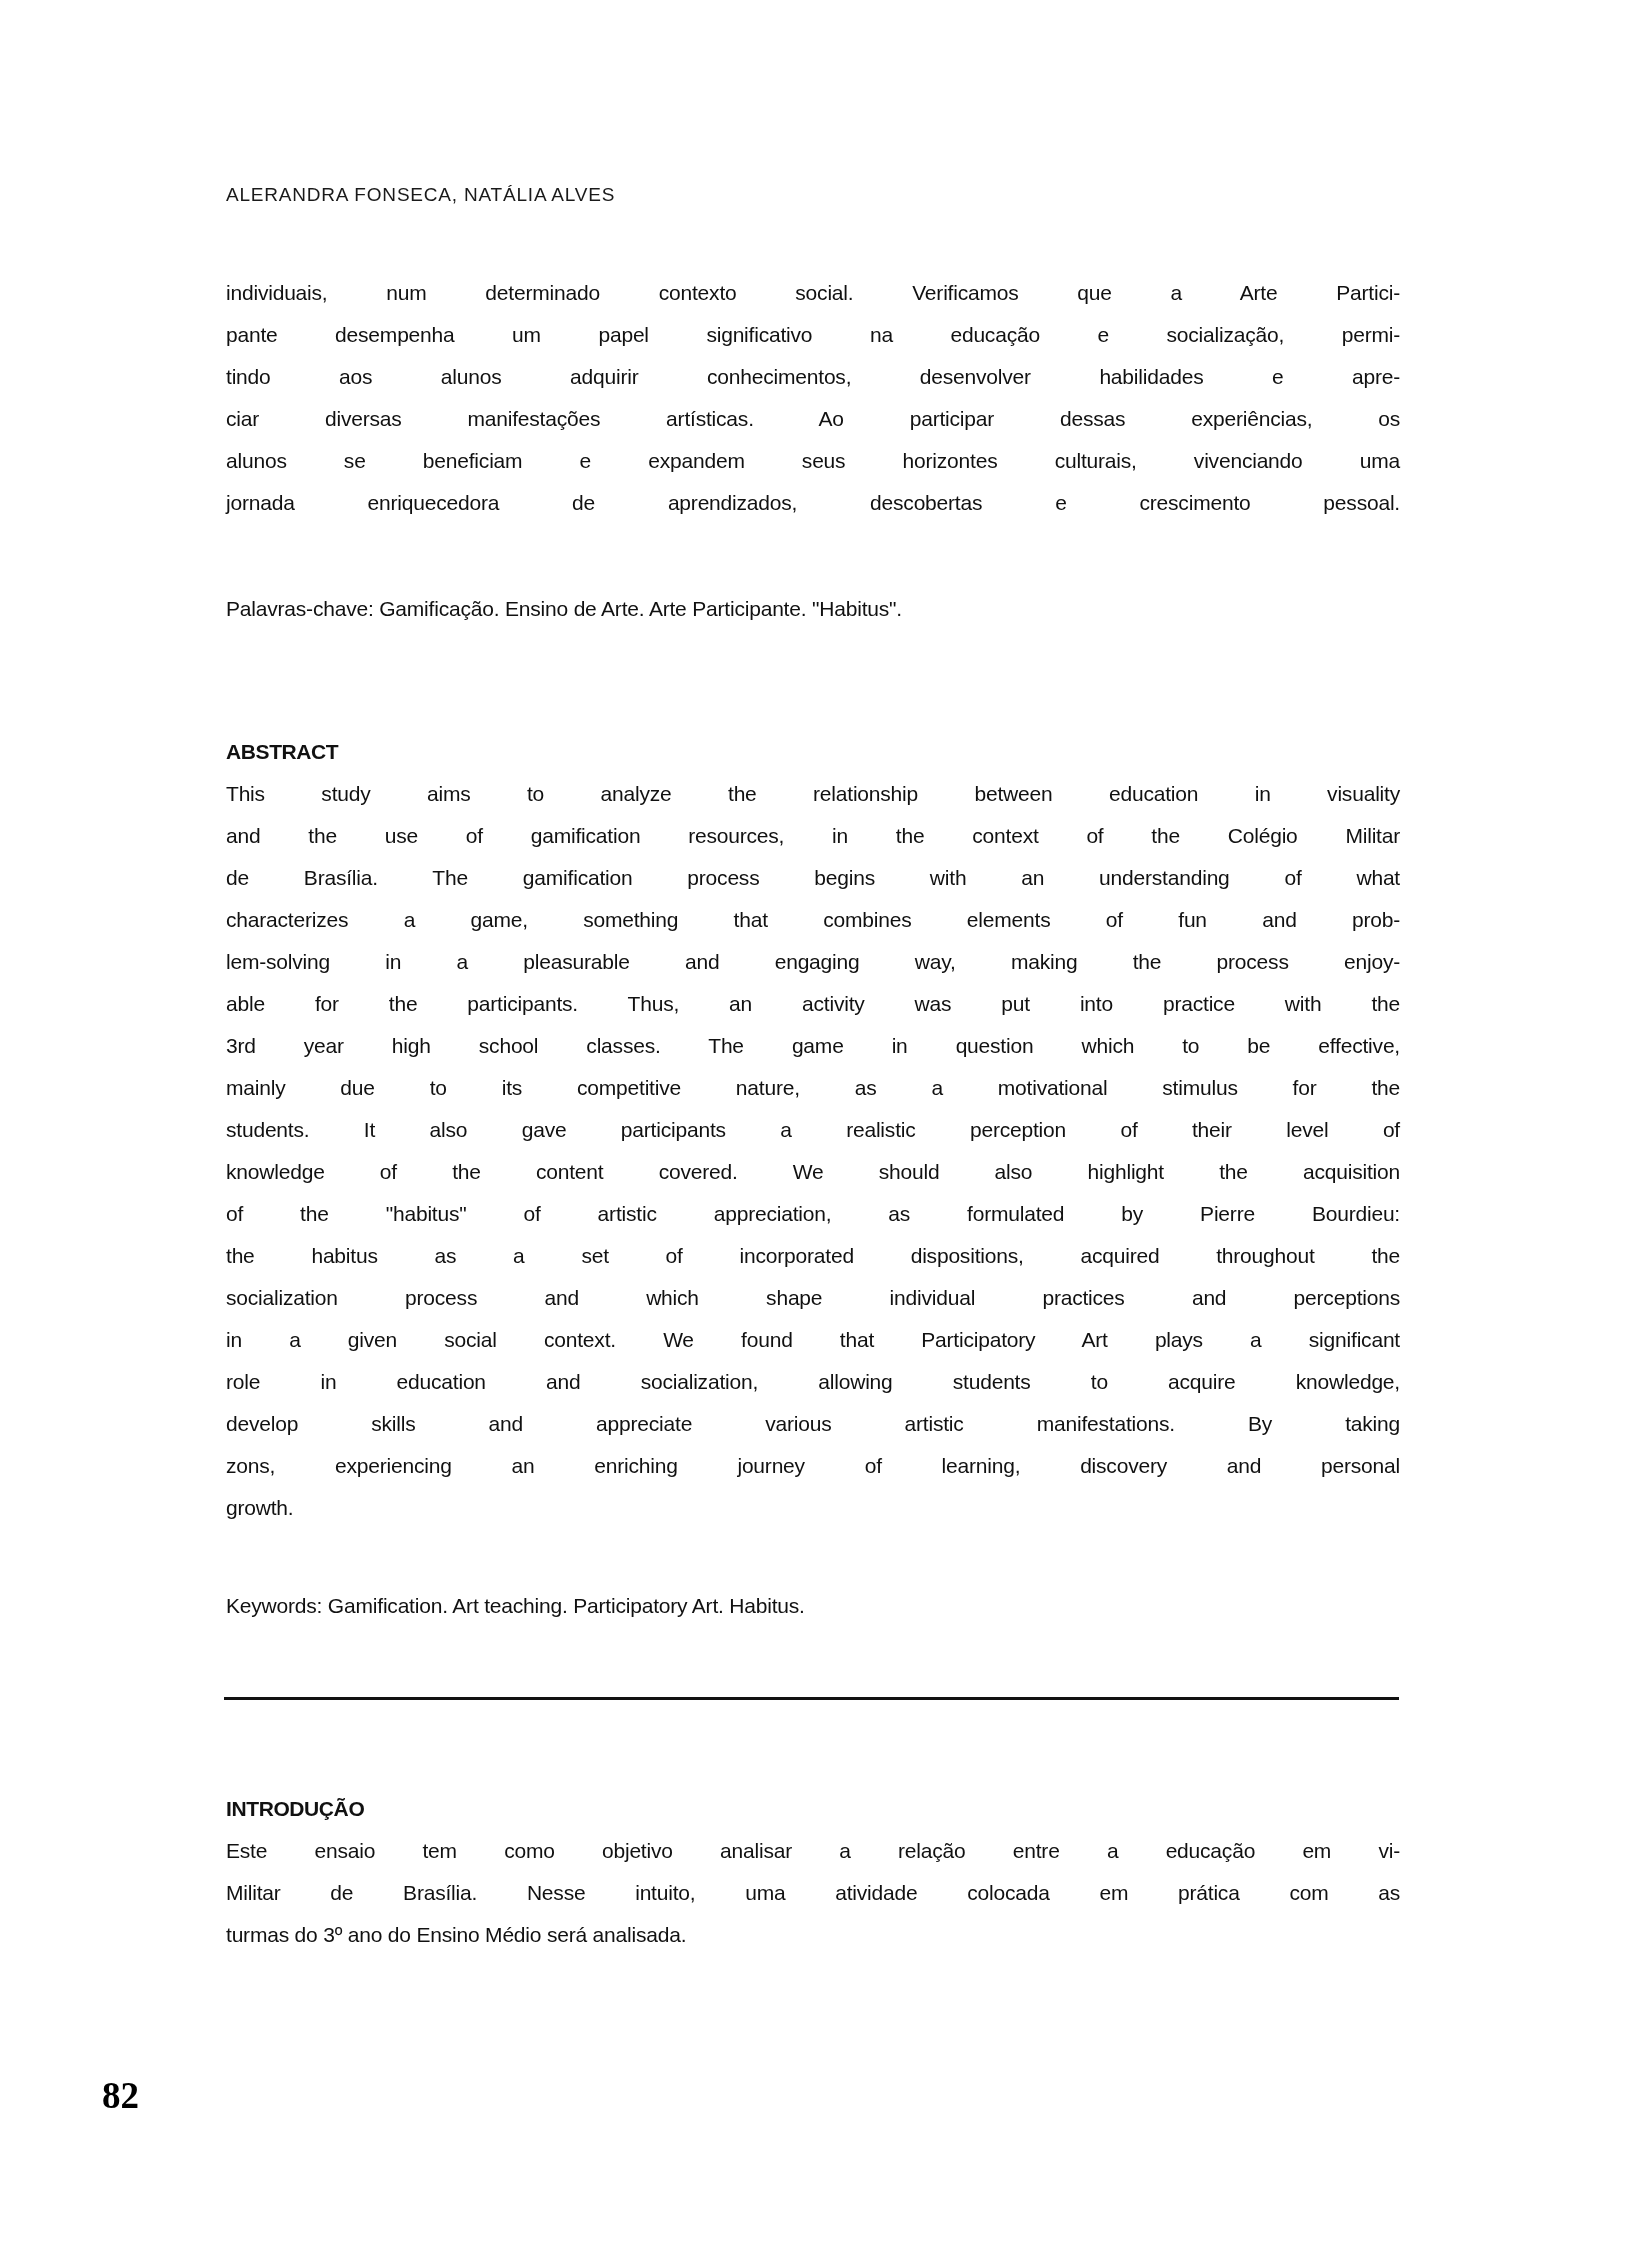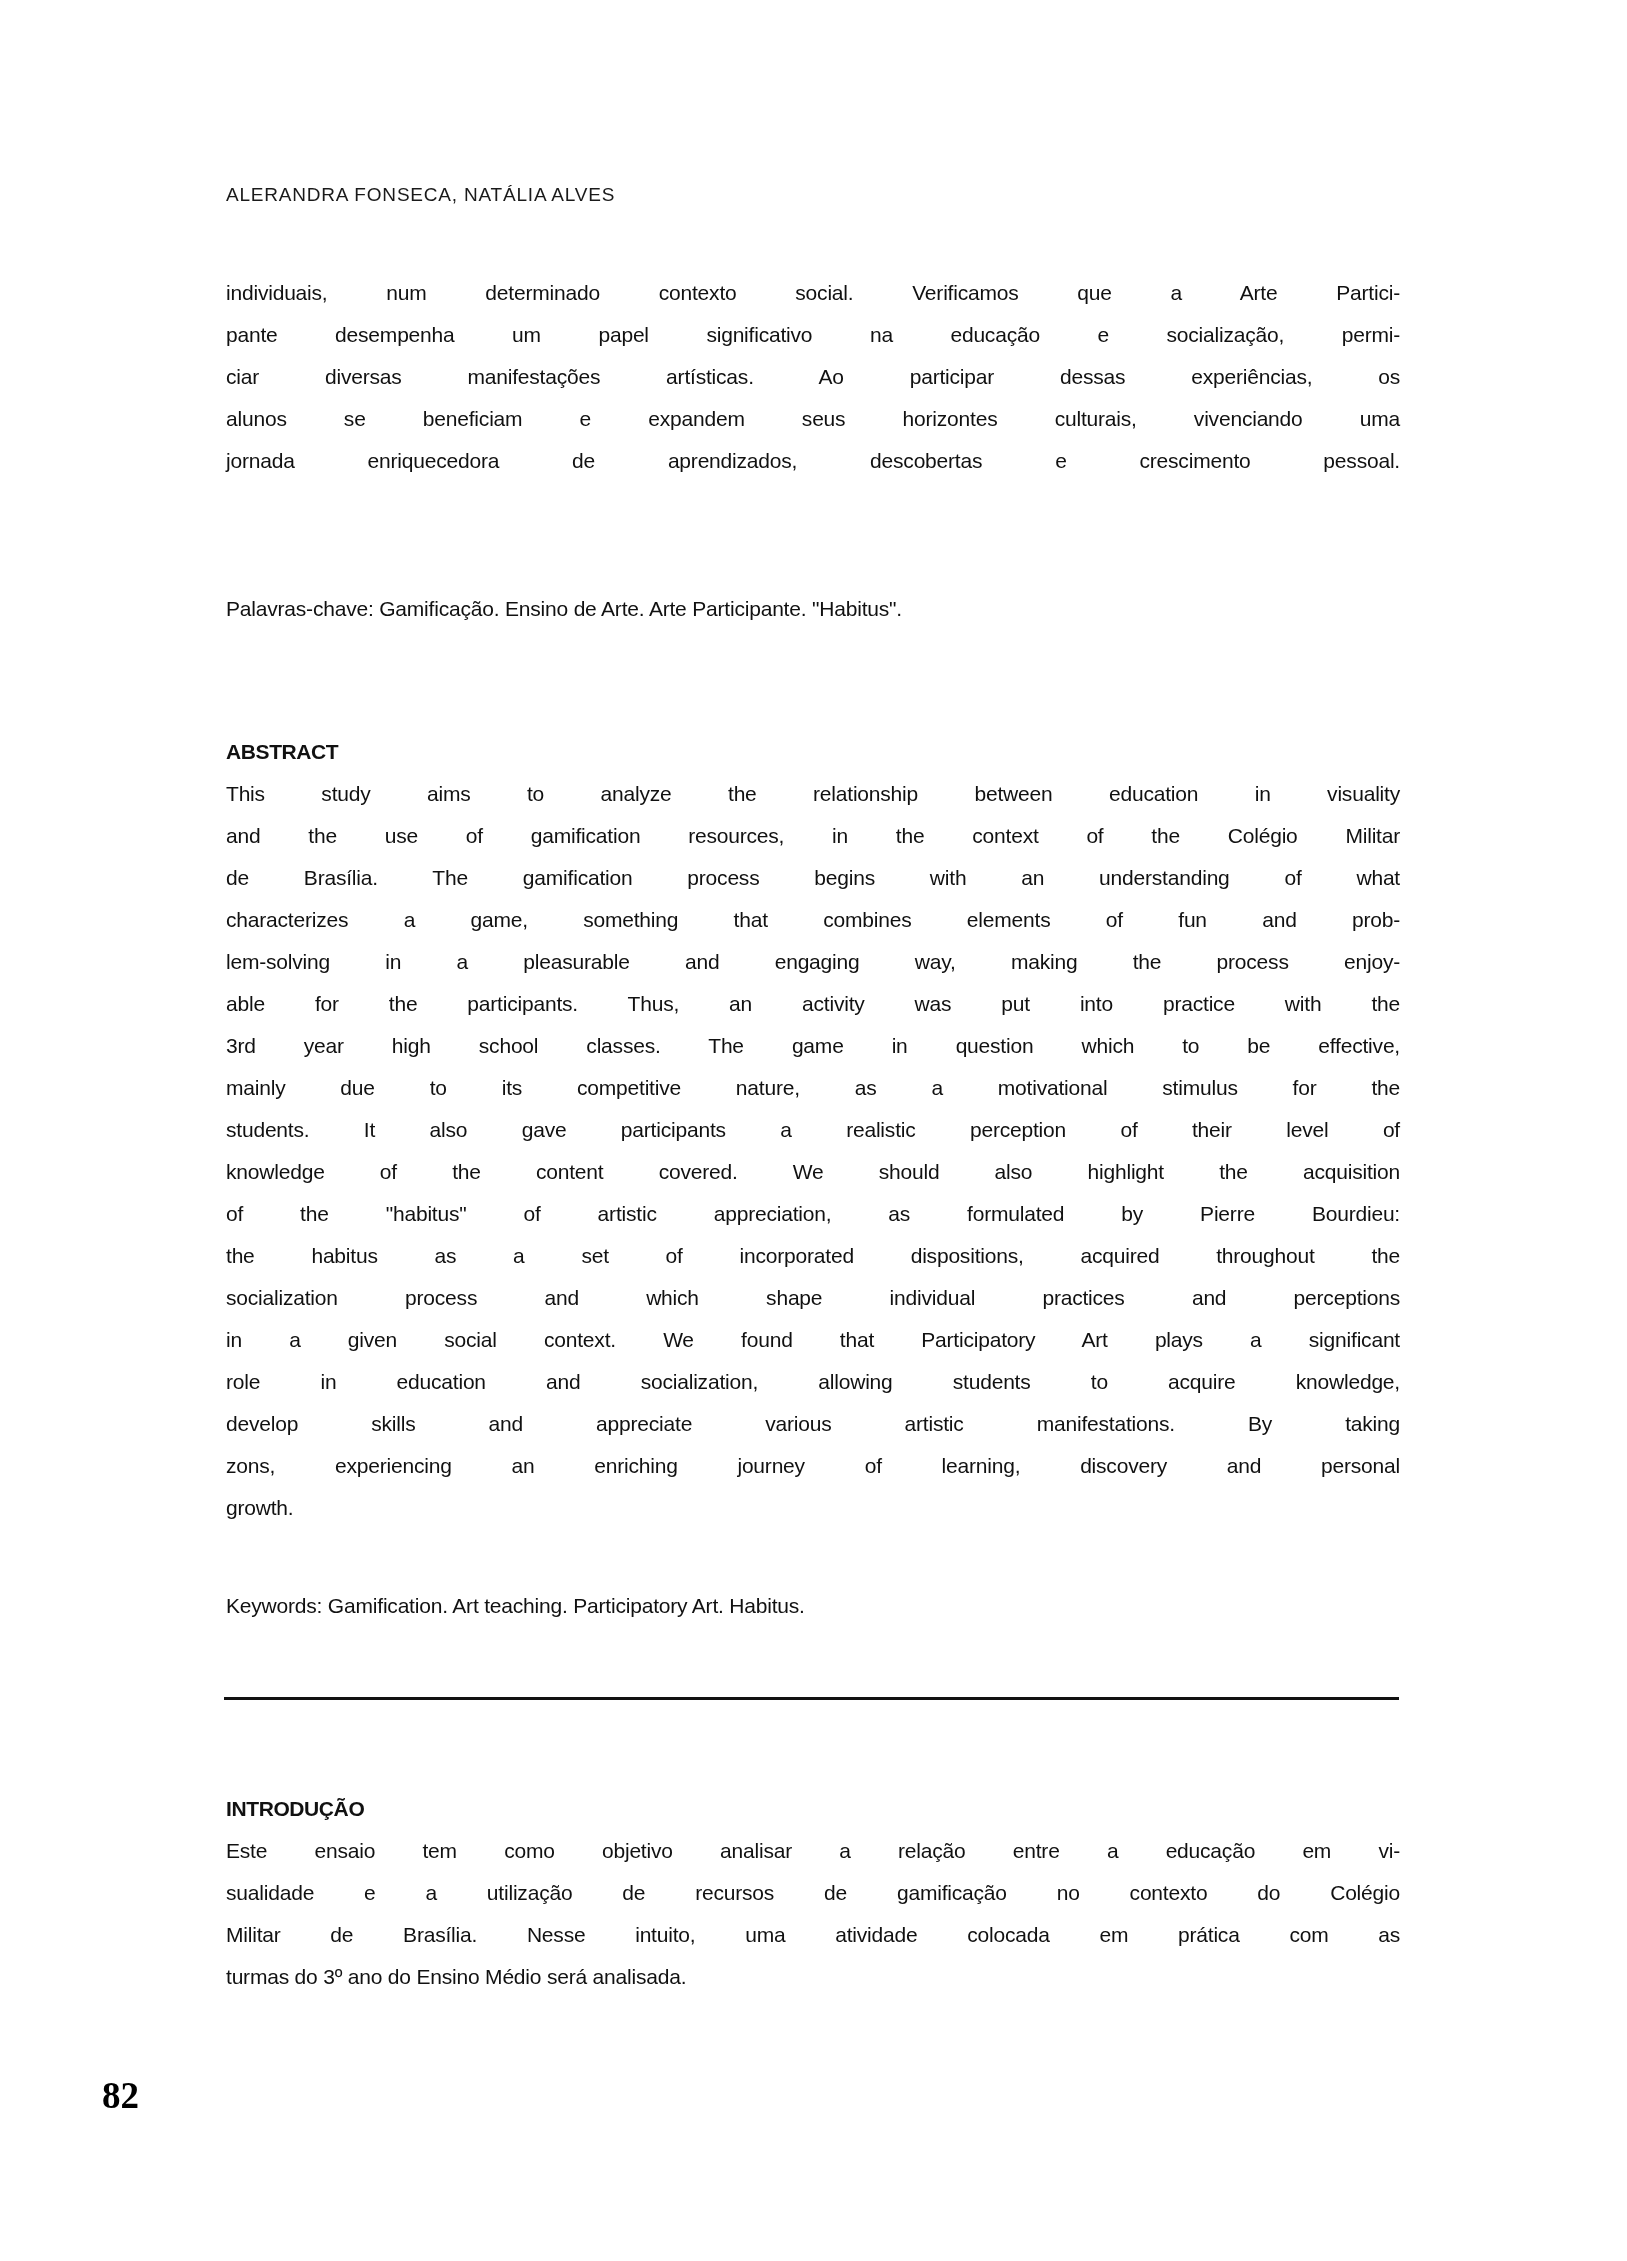--- a/index.html
+++ b/index.html
@@ -17,20 +17,21 @@
   .pagenum { position: absolute; left: 90px; top: 2074px; font-family: "Liberation Serif", serif; font-weight: bold; font-size: 37px; color: #000; margin-left: 12px; }
 </style>
 </head>
 <body>
 
 <div class="header">ALERANDRA FONSECA, NATÁLIA ALVES</div>
 
 <div class="block" style="top: 272px;">
   <div class="line">individuais, num determinado contexto social. Verificamos que a Arte Partici-</div>
   <div class="line">pante desempenha um papel significativo na educação e socialização, permi-</div>
+  <div class="line">tindo aos alunos adquirir conhecimentos, desenvolver habilidades e apre-</div>
   <div class="line">ciar diversas manifestações artísticas. Ao participar dessas experiências, os</div>
   <div class="line">alunos se beneficiam e expandem seus horizontes culturais, vivenciando uma</div>
   <div class="line">jornada enriquecedora de aprendizados, descobertas e crescimento pessoal.</div>
 </div>
 
 <div class="block" style="top: 567px; margin-top: 21px;">
   <div class="line last">Palavras-chave: Gamificação. Ensino de Arte. Arte Participante. "Habitus".</div>
 </div>
 
 <div class="block" style="top: 731px;">
@@ -57,19 +58,18 @@
 
 <div class="block" style="top: 1585px;">
   <div class="line last">Keywords: Gamification. Art teaching. Participatory Art. Habitus.</div>
 </div>
 
 <div class="rule"></div>
 
 <div class="block" style="top: 1788px;">
   <div class="heading">INTRODUÇÃO</div>
   <div class="line">Este ensaio tem como objetivo analisar a relação entre a educação em vi-</div>
-  <div class="line">sualidade e a utilização de recursos de gamificação no contexto do Colégio</div>
   <div class="line">Militar de Brasília. Nesse intuito, uma atividade colocada em prática com as</div>
   <div class="line last">turmas do 3º ano do Ensino Médio será analisada.</div>
 </div>
 
 <div class="pagenum">82</div>
 
 
 </body></html>

